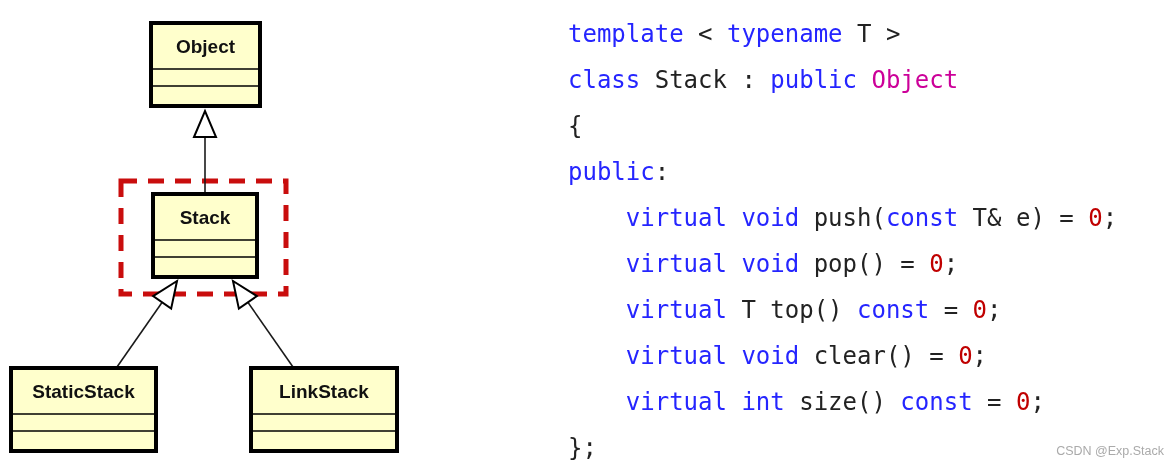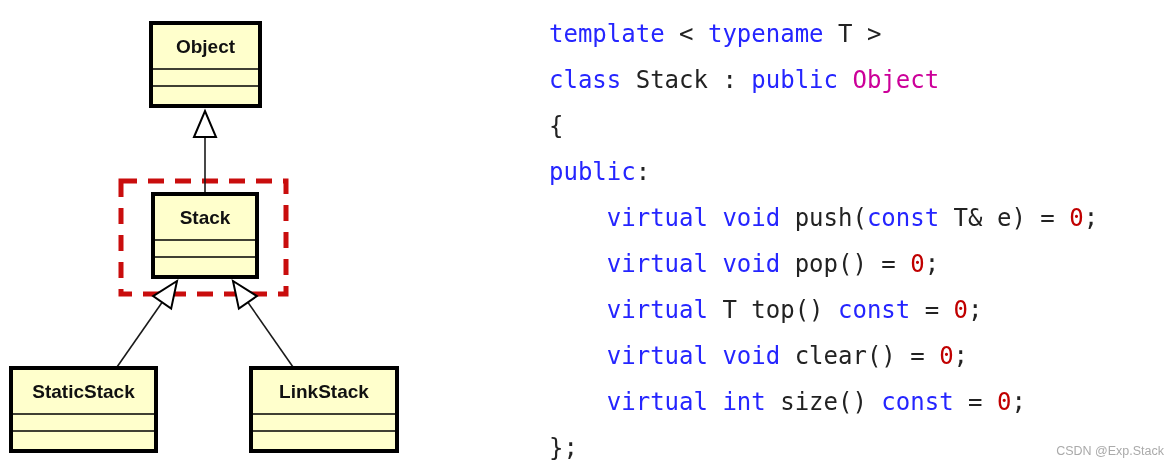--- a/index.html
+++ b/index.html
@@ -16,21 +16,21 @@
   .uml-box   { fill: var(--box-fill); stroke: #000000; stroke-width: 4; }
   .uml-sep   { stroke: #000000; stroke-width: 1.6; }
   .uml-title { font-family: "Liberation Sans", sans-serif; font-weight: bold;
                font-size: 19px; fill: #111111; text-anchor: middle; }
   .uml-edge  { stroke: #1a1a1a; stroke-width: 1.6; fill: none; }
   .uml-highlight { fill: none; stroke: var(--highlight); stroke-width: 5;
                    stroke-dasharray: 16 11; }
 
   
   .code-panel {
-    position: absolute; left: 549px; top: 11px;
+    position: absolute; left: 568px; top: 11px;
     font-family: "DejaVu Sans Mono", monospace;
     font-size: 24px; line-height: 46px;
     white-space: pre;
   }
   .code-line { height: 46px; }
 
   
   .watermark {
     position: absolute; right: 4px; top: 444px;
     font-family: "Liberation Sans", sans-serif;

